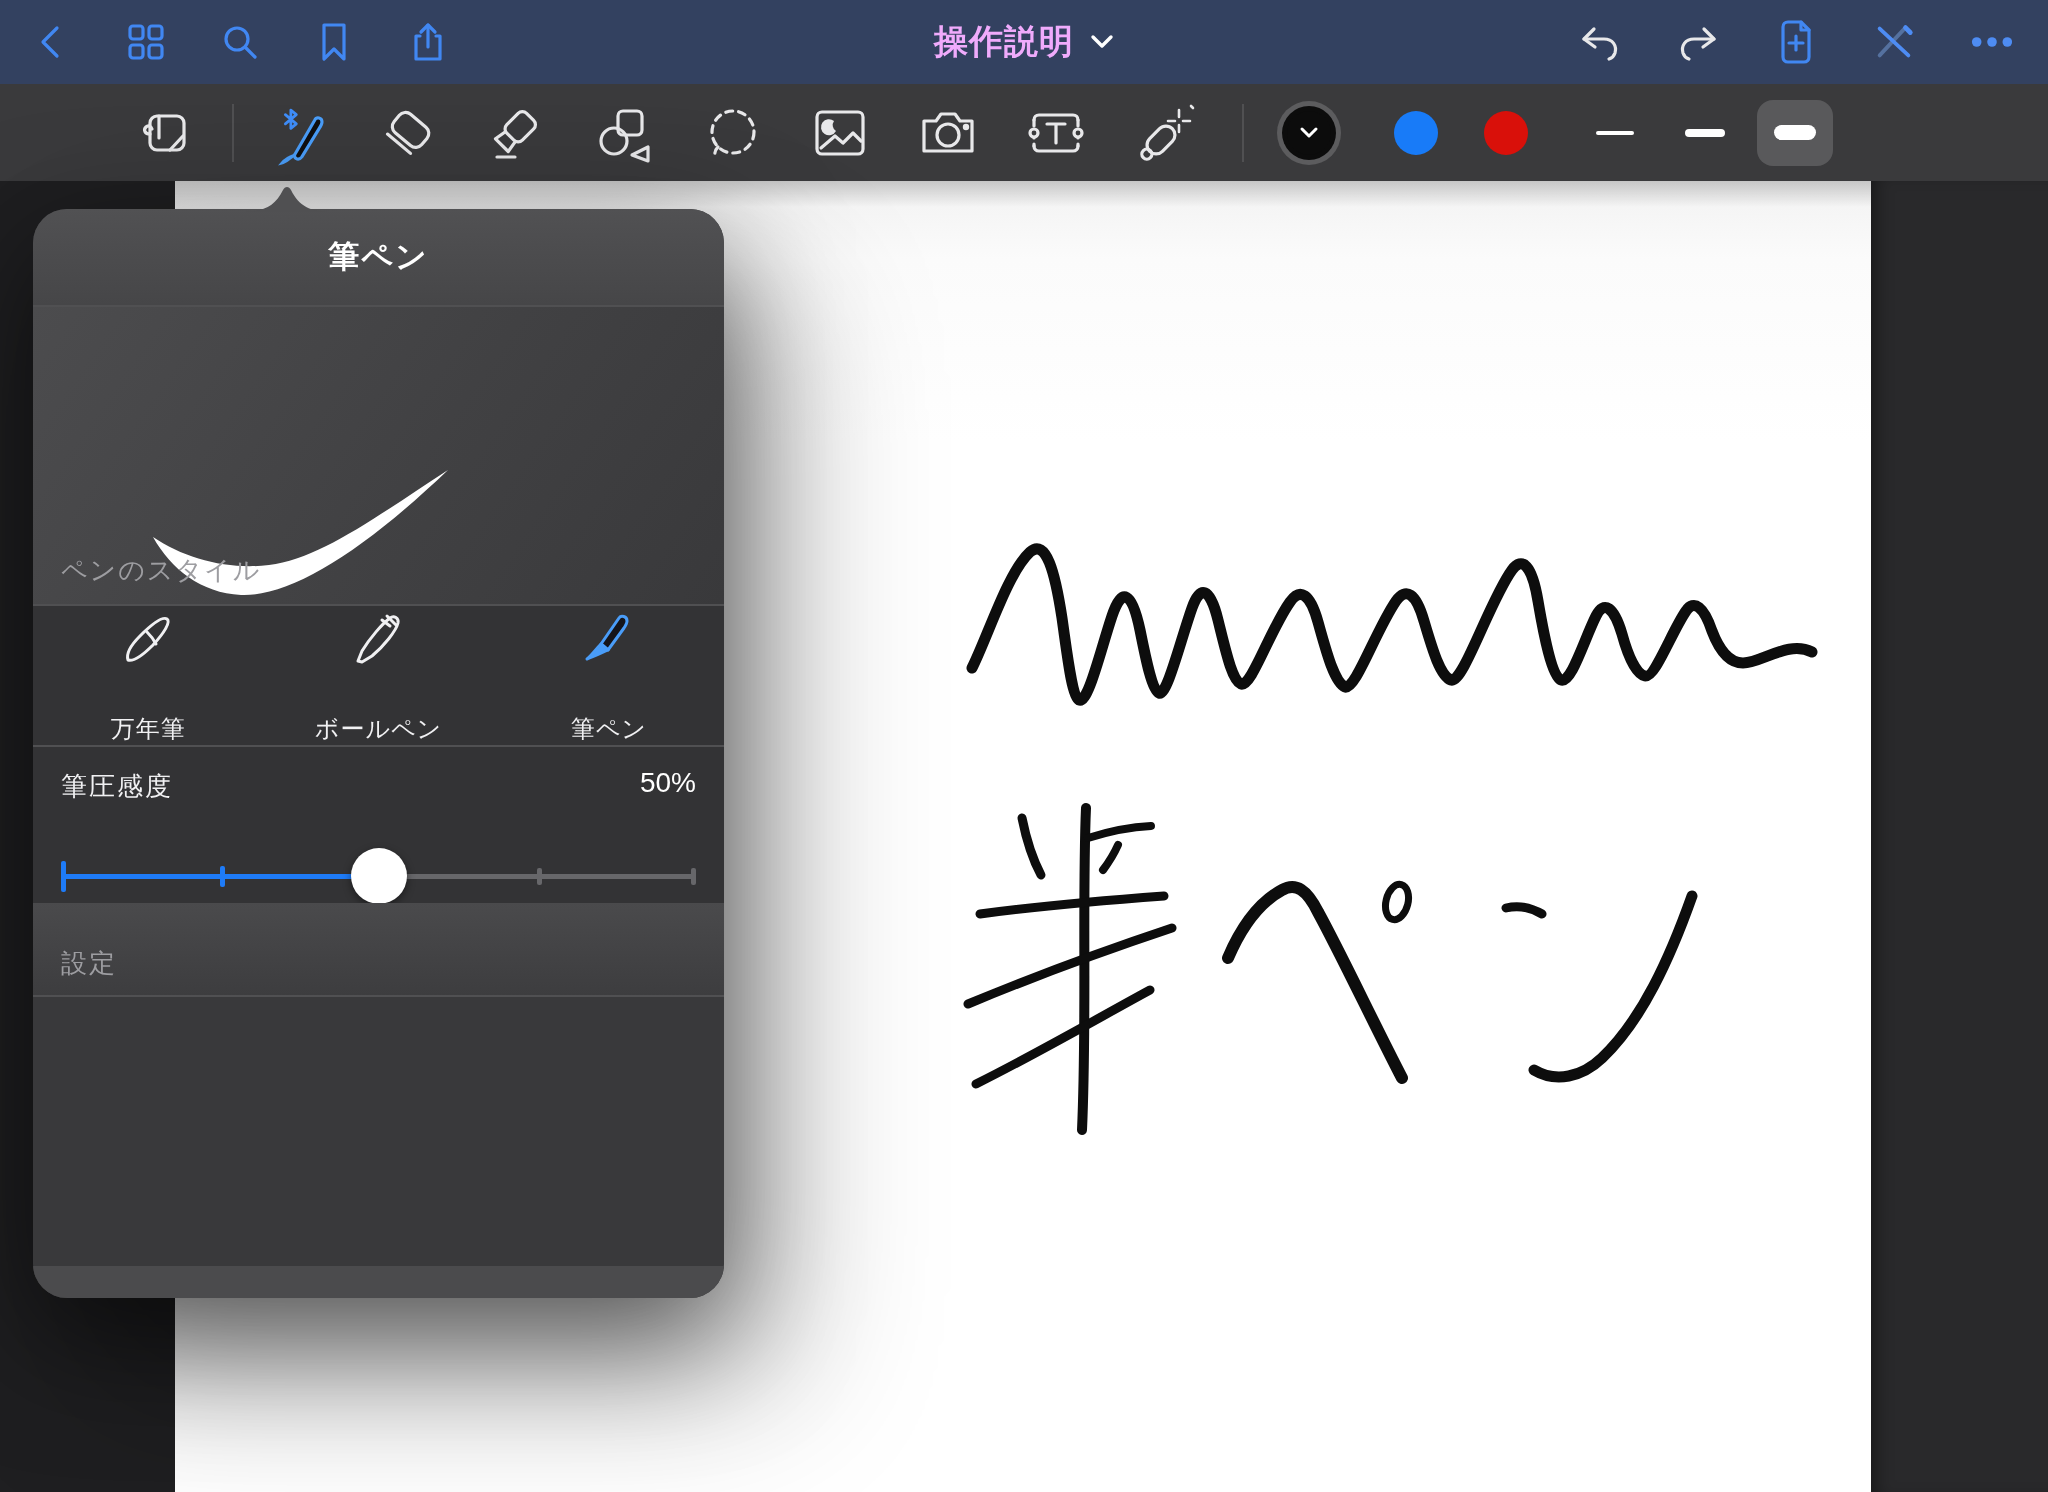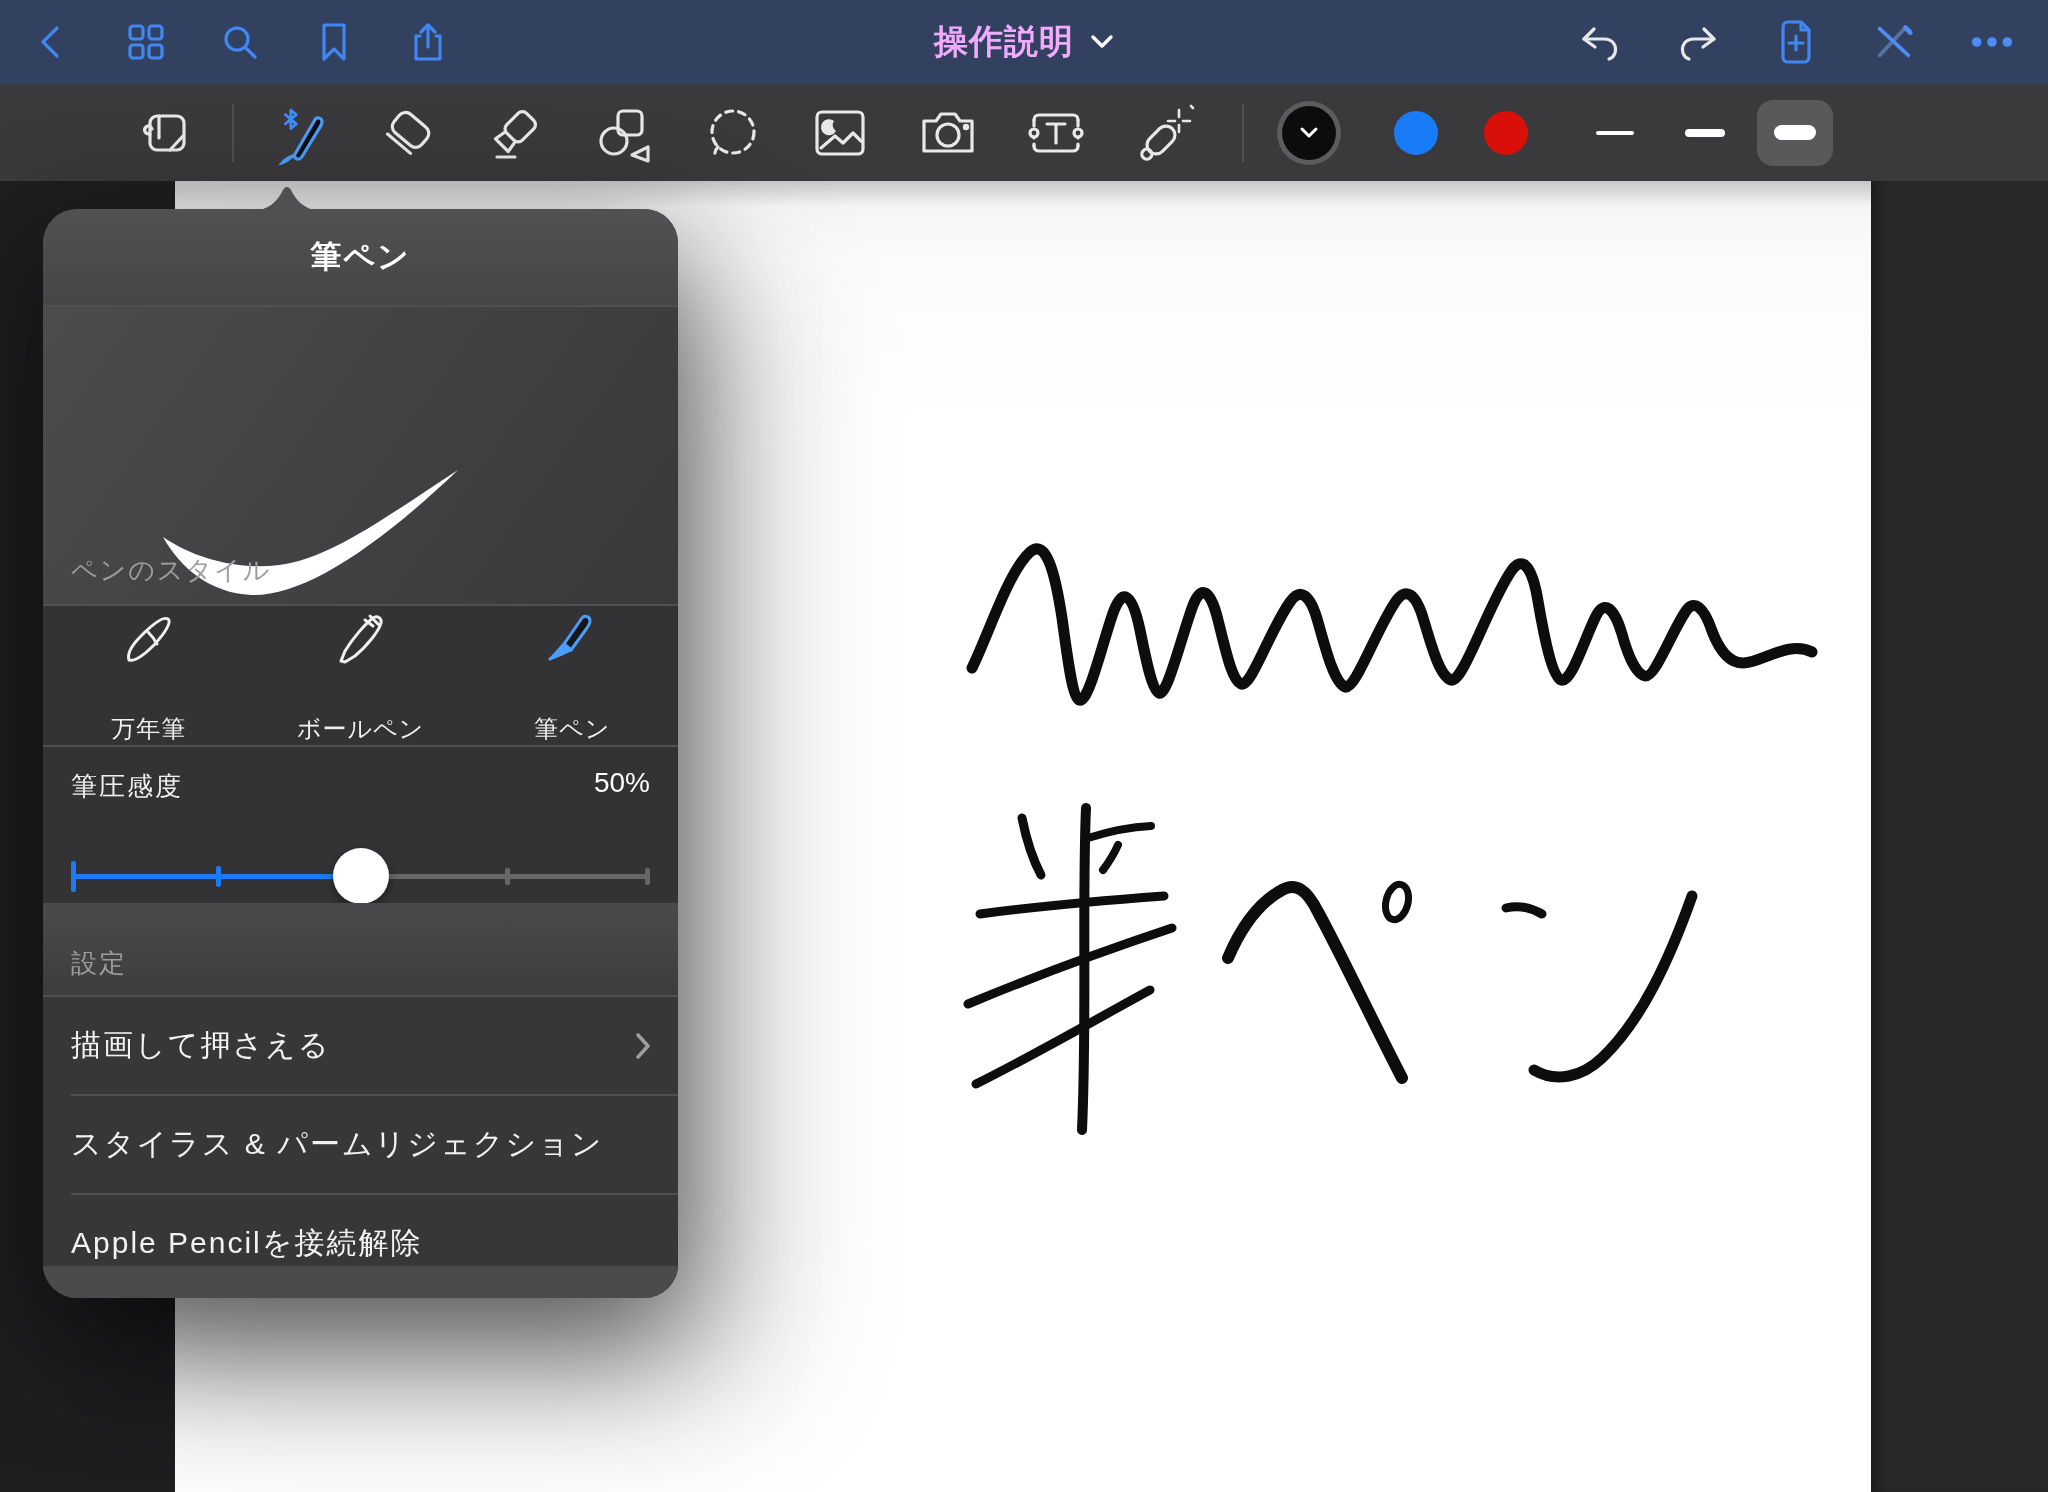--- a/index.html
+++ b/index.html
@@ -32,21 +32,21 @@
   .stage{position:absolute;left:0;top:181px;width:2048px;height:1311px;background:#1f1f21;}
   .canvas{position:absolute;left:175px;top:0;width:1696px;height:1311px;
           background:linear-gradient(180deg,#f2f2f2 0%,#fbfbfb 6%,#ffffff 20%);}
   .canvas-shade{position:absolute;left:0;top:0;width:100%;height:26px;
           background:linear-gradient(180deg,rgba(0,0,0,.18),rgba(0,0,0,0));}
   .rightvoid{position:absolute;right:0;top:0;width:177px;height:1311px;background:#29292b;
           box-shadow:inset 14px 0 18px -10px rgba(0,0,0,.45);}
   .ink{position:absolute;left:0;top:-181px;width:2048px;height:1492px;pointer-events:none;z-index:5;}
   
   .pop-arrow{position:absolute;left:242px;top:184px;z-index:31;}
-  .popover{position:absolute;left:43px;top:209px;width:635px;height:1089px;z-index:30;
+  .popover{position:absolute;left:33px;top:209px;width:691px;height:1089px;z-index:30;
            background:#39393b;border-radius:34px;overflow:hidden;
            box-shadow:0 40px 120px rgba(0,0,0,.55),60px 80px 160px rgba(0,0,0,.28);}
   .pop-header{position:relative;height:96px;background:linear-gradient(180deg,#515153,#464648);
               display:flex;align-items:center;justify-content:center;}
   .pop-header .t{color:#fff;font-size:31px;font-weight:700;letter-spacing:2px;}
   .pop-preview{position:relative;height:297px;background:linear-gradient(125deg,#4c4c4e 0%,#414143 55%,#39393b 100%);}
   .sec-label{position:absolute;left:28px;bottom:16px;color:#9d9da1;font-size:26px;letter-spacing:2px;}
   .divider{height:2px;background:#505052;}
   .divider.inset{margin-left:28px;}
   .pen-row{height:139px;background:#333335;display:flex;}
@@ -424,34 +424,17 @@
         <div class="tick g" style="right:0;top:19px;height:17px;"></div>
         <div class="knob"></div>
       </div>
     </div>
 
     <div class="set-band">
       <span class="sec-label">設定</span>
     </div>
     <div class="divider"></div>
 
-    <div class="rows">
-      <div class="set-row">
-        <span class="lbl">描画して押さえる</span>
-        <svg class="chev" width="18" height="30" viewBox="0 0 18 30">
-          <path d="M4 4 L14 15 L4 26" stroke="#9d9da1" stroke-width="3.6" fill="none" stroke-linecap="round" stroke-linejoin="round"></path>
-        </svg>
-      </div>
-      <div class="divider inset"></div>
-      <div class="set-row">
-        <span class="lbl">スタイラス &amp; パームリジェクション</span>
-      </div>
-      <div class="divider inset"></div>
-      <div class="set-row">
-        <span class="lbl">Apple Pencilを接続解除</span>
-      </div>
-      <div class="divider"></div>
-    </div>
 
     <div class="pop-footer"></div>
   </div>
 
 </div>
 
 </body></html>

